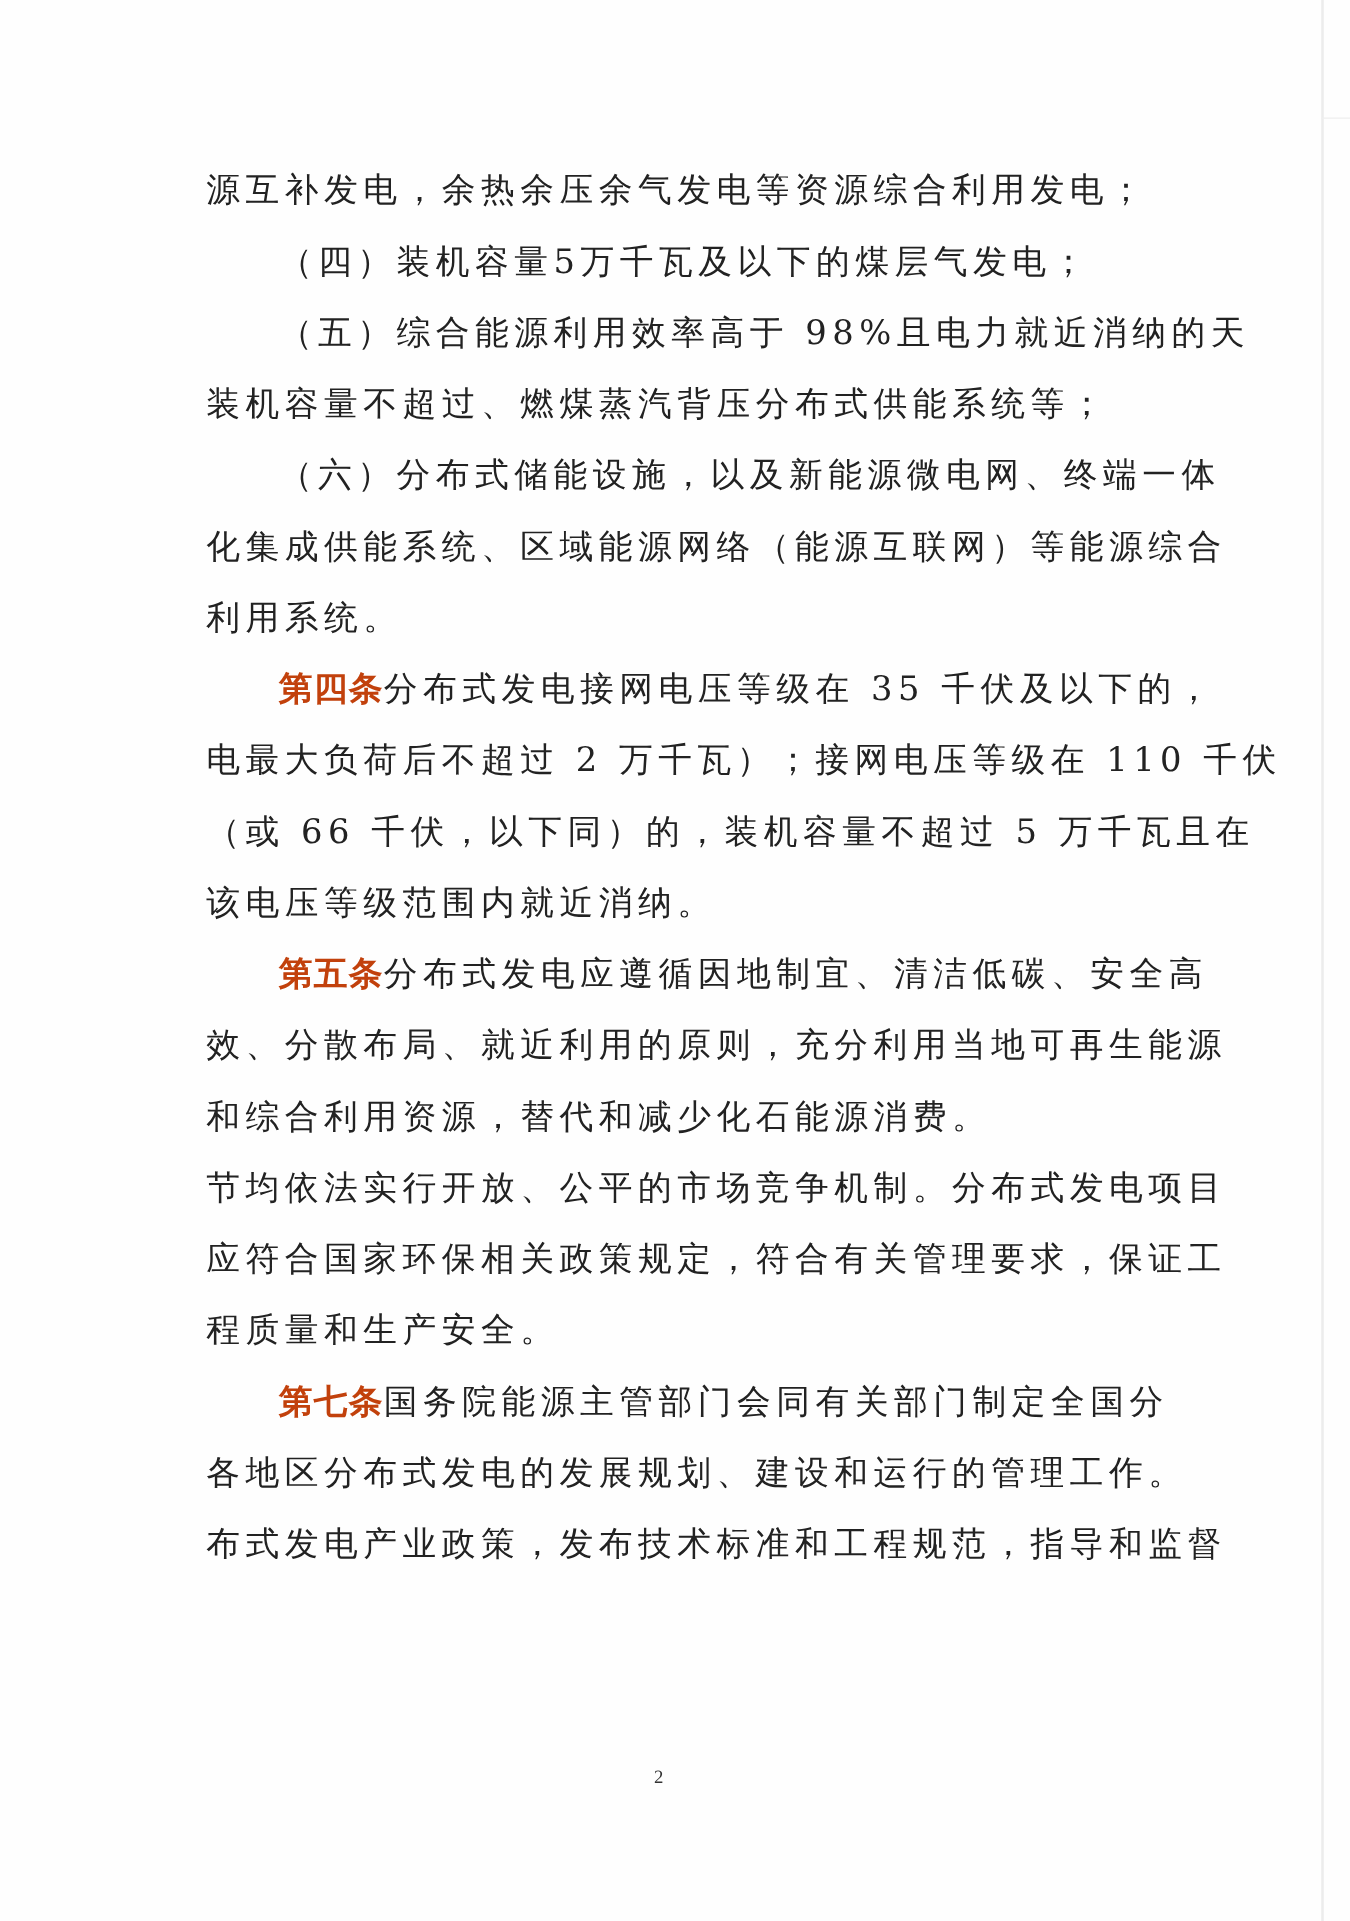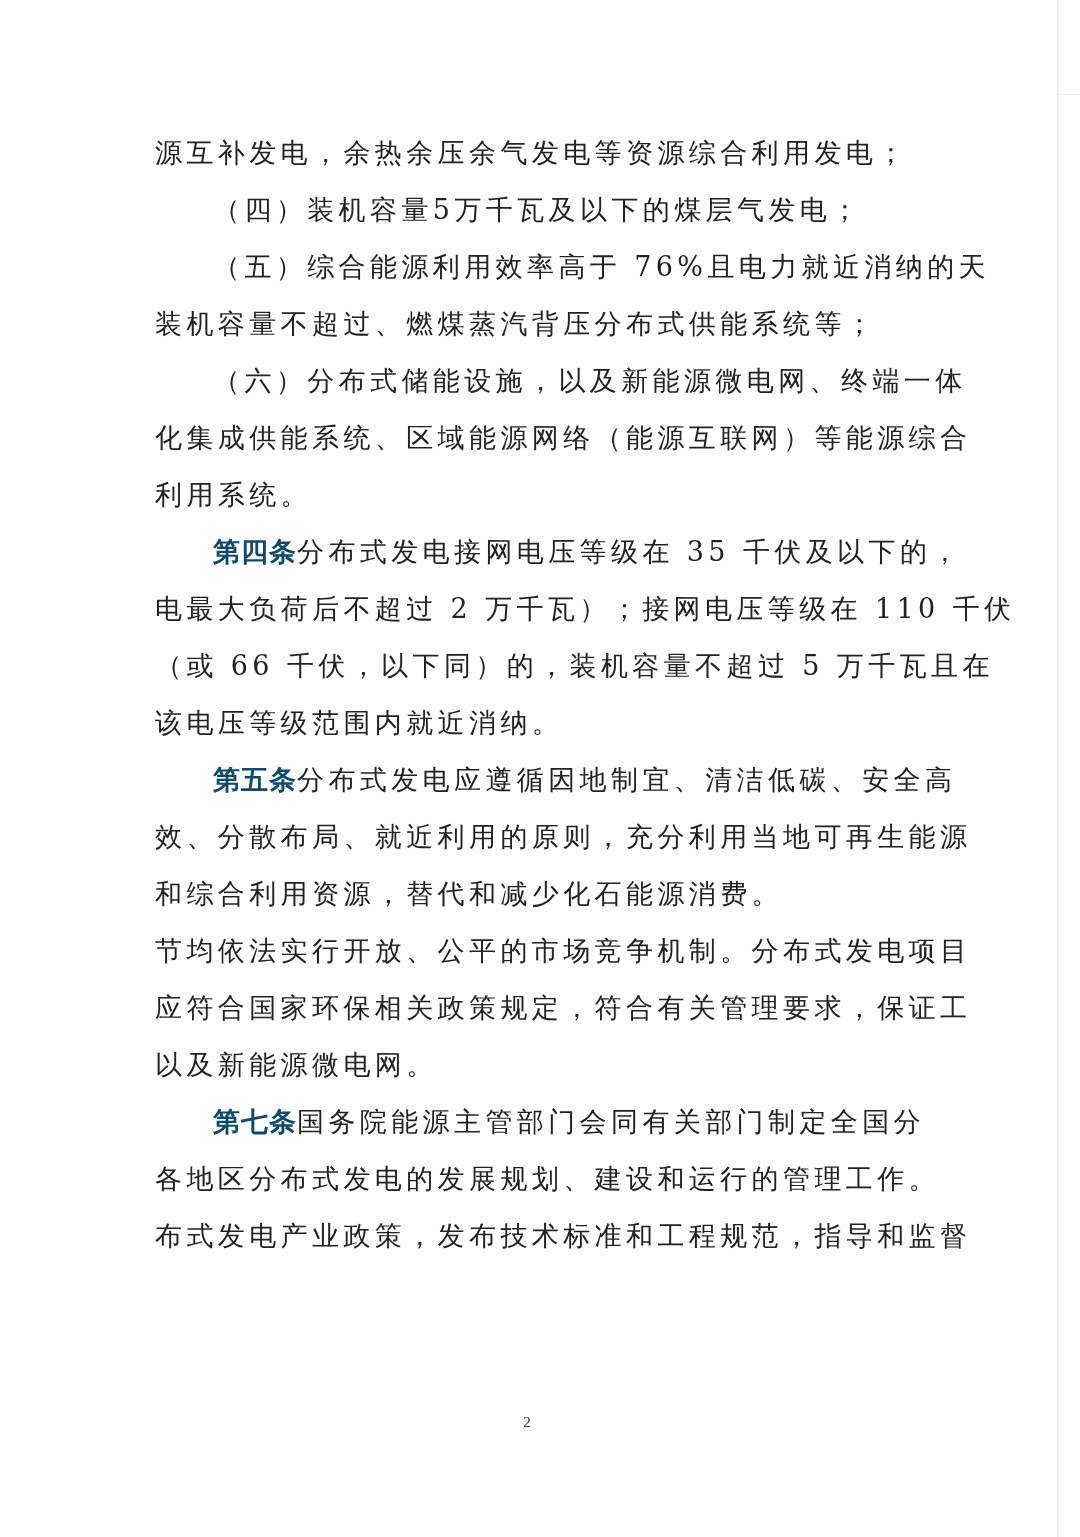--- a/index.html
+++ b/index.html
@@ -26,39 +26,39 @@
     .page-edge-top {
       position: absolute;
       left: 1057px;
       top: 94px;
       width: 23px;
       height: 1px;
       background: #eeeeee;
     }
     .content {
       position: absolute;
-      left: 155px;
+      left: 165px;
       top: 124px;
       width: 740px;
     }
     .line {
       height: 57px;
       line-height: 57px;
       font-size: 27px;
       white-space: nowrap;
       letter-spacing: 4.4px;
       color: #222;
     }
     .line.indent {
       padding-left: 58px;
     }
     .art-head {
       font-weight: bold;
       letter-spacing: 1px;
-      color: #0c4a6e;
+      color: #c2410c;
     }
     .page-number {
       position: absolute;
       left: 512px;
       top: 1414px;
       width: 30px;
       text-align: center;
       font-size: 15px;
       font-family: "Liberation Serif", serif;
       color: #333;
@@ -66,33 +66,33 @@
   </style>
 </head>
 <body>
 
 <div class="page-edge"></div>
 <div class="page-edge-top"></div>
 
 <div class="content">
   <div class="line"><span class="art-head"></span><span>源互补发电，余热余压余气发电等资源综合利用发电；</span></div>
   <div class="line indent"><span class="art-head"></span><span>（四）装机容量5万千瓦及以下的煤层气发电；</span></div>
-  <div class="line indent"><span class="art-head"></span><span>（五）综合能源利用效率高于 76%且电力就近消纳的天</span></div>
+  <div class="line indent"><span class="art-head"></span><span>（五）综合能源利用效率高于 98%且电力就近消纳的天</span></div>
   <div class="line"><span class="art-head"></span><span>装机容量不超过、燃煤蒸汽背压分布式供能系统等；</span></div>
   <div class="line indent"><span class="art-head"></span><span>（六）分布式储能设施，以及新能源微电网、终端一体</span></div>
   <div class="line"><span class="art-head"></span><span>化集成供能系统、区域能源网络（能源互联网）等能源综合</span></div>
   <div class="line"><span class="art-head"></span><span>利用系统。</span></div>
   <div class="line indent"><span class="art-head">第四条</span><span>分布式发电接网电压等级在 35 千伏及以下的，</span></div>
   <div class="line"><span class="art-head"></span><span>电最大负荷后不超过 2 万千瓦）；接网电压等级在 110 千伏</span></div>
   <div class="line"><span class="art-head"></span><span>（或 66 千伏，以下同）的，装机容量不超过 5 万千瓦且在</span></div>
   <div class="line"><span class="art-head"></span><span>该电压等级范围内就近消纳。</span></div>
   <div class="line indent"><span class="art-head">第五条</span><span>分布式发电应遵循因地制宜、清洁低碳、安全高</span></div>
   <div class="line"><span class="art-head"></span><span>效、分散布局、就近利用的原则，充分利用当地可再生能源</span></div>
   <div class="line"><span class="art-head"></span><span>和综合利用资源，替代和减少化石能源消费。</span></div>
   <div class="line"><span class="art-head"></span><span>节均依法实行开放、公平的市场竞争机制。分布式发电项目</span></div>
   <div class="line"><span class="art-head"></span><span>应符合国家环保相关政策规定，符合有关管理要求，保证工</span></div>
-  <div class="line"><span class="art-head"></span><span>以及新能源微电网。</span></div>
+  <div class="line"><span class="art-head"></span><span>程质量和生产安全。</span></div>
   <div class="line indent"><span class="art-head">第七条</span><span>国务院能源主管部门会同有关部门制定全国分</span></div>
   <div class="line"><span class="art-head"></span><span>各地区分布式发电的发展规划、建设和运行的管理工作。</span></div>
   <div class="line"><span class="art-head"></span><span>布式发电产业政策，发布技术标准和工程规范，指导和监督</span></div>
 </div>
 
 <div class="page-number">2</div>
 
 </body></html>

